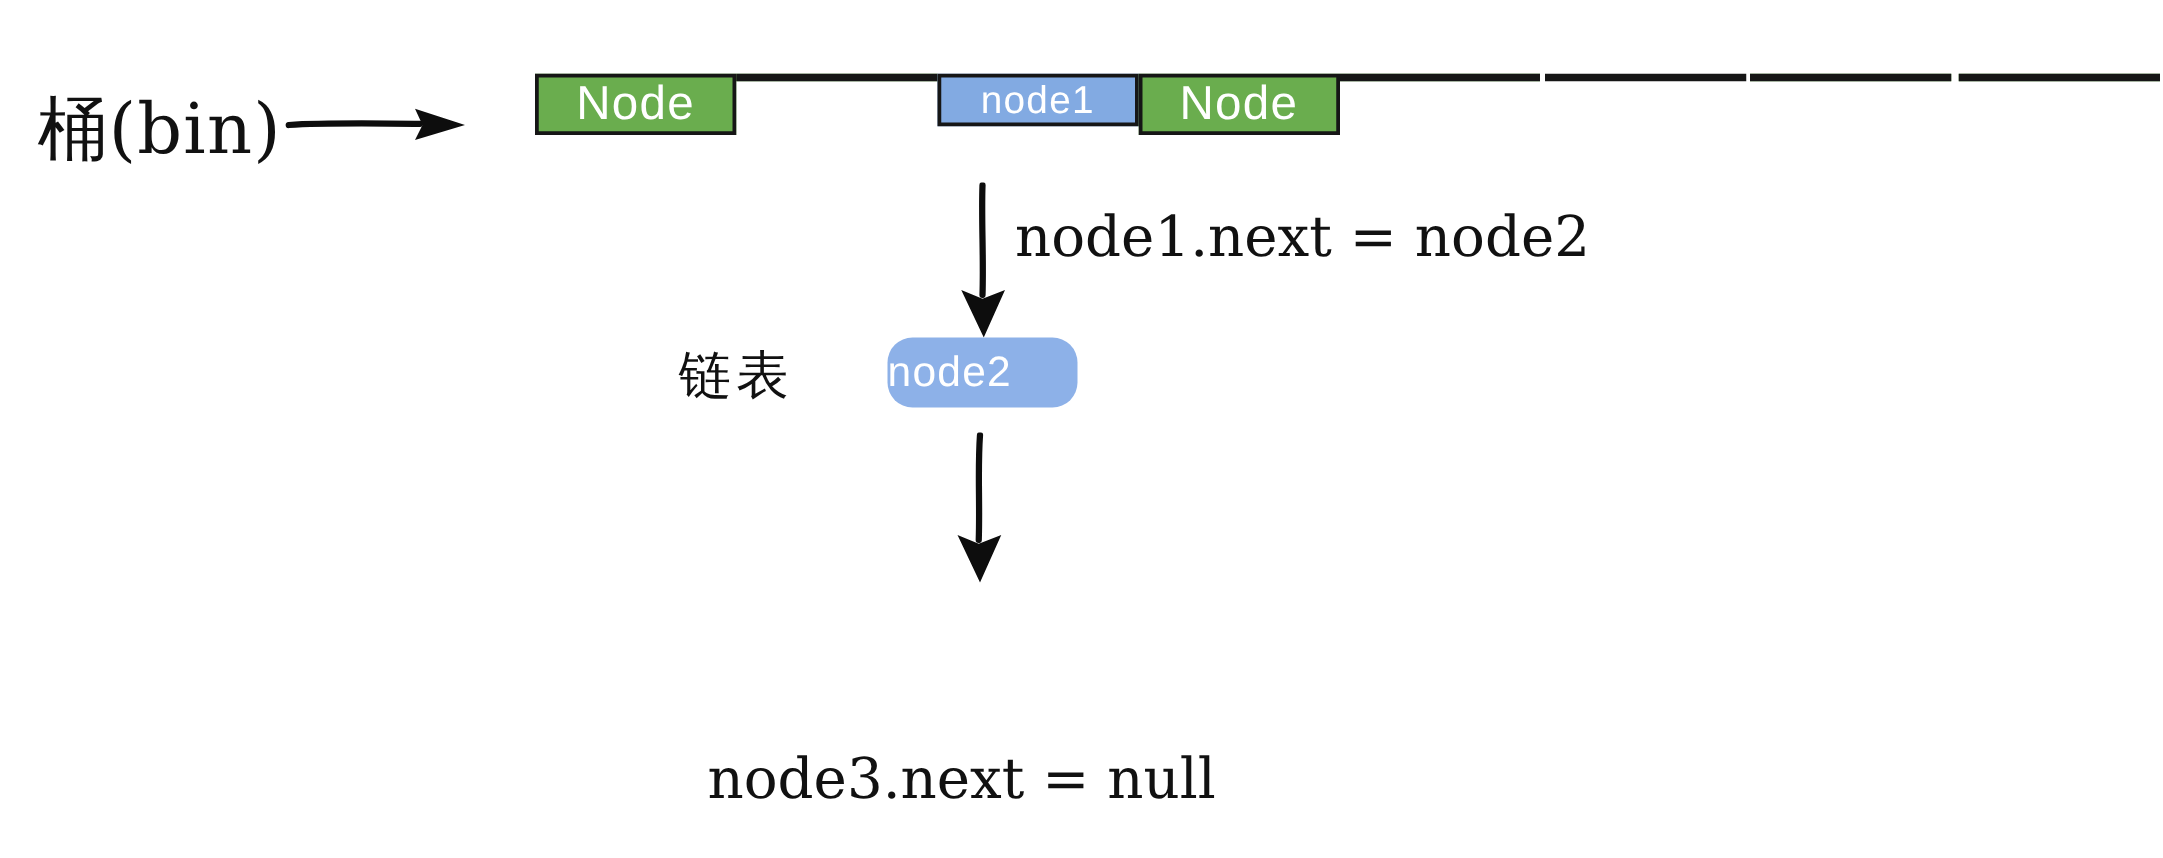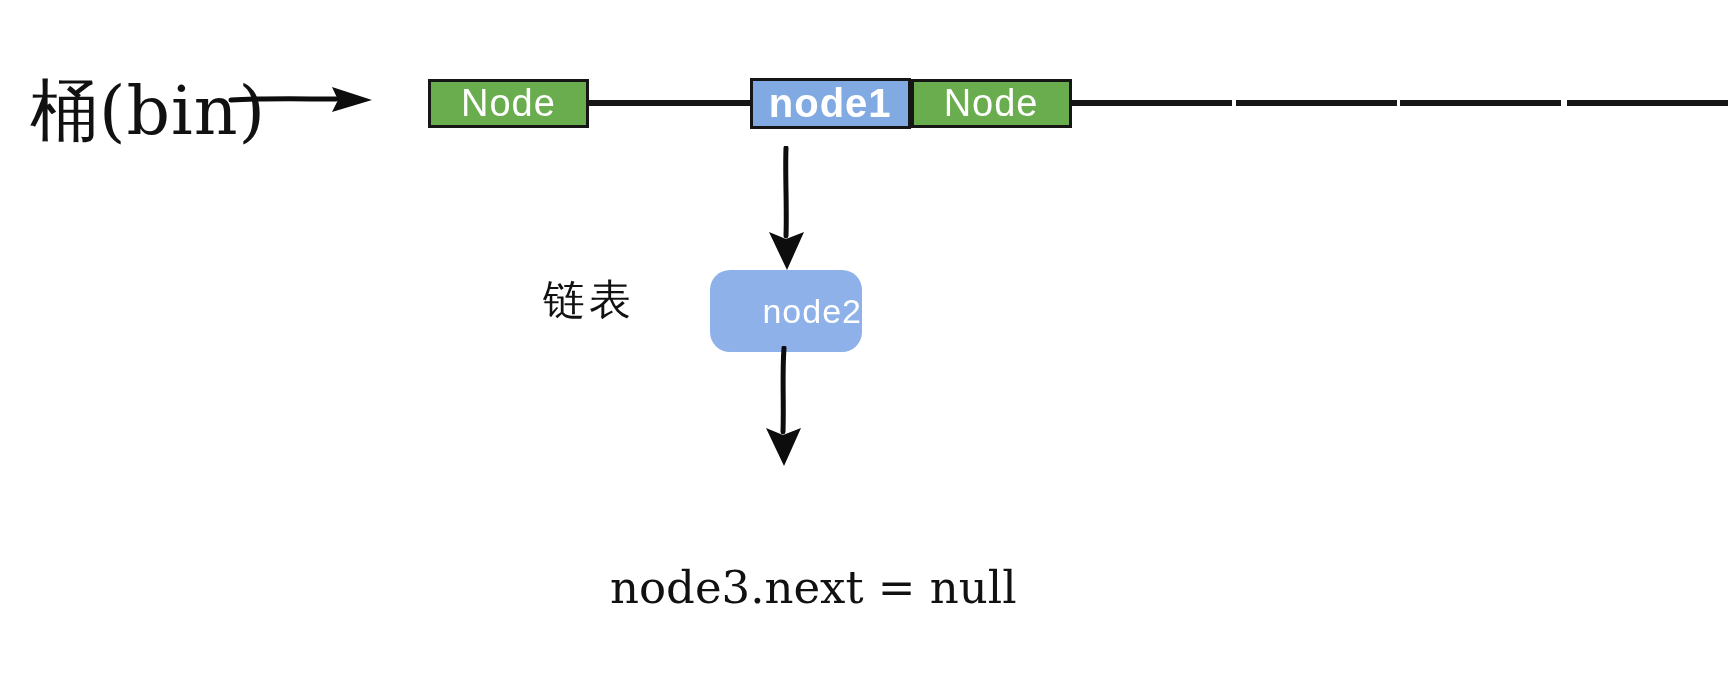--- a/index.html
+++ b/index.html
@@ -18,77 +18,77 @@
     position:relative;
     width:1730px;height:686px;
     background:var(--bg);
     overflow:hidden;
     font-family:"Liberation Sans", sans-serif;
   }
   
   .bin-label{
     position:absolute;left:30px;top:66px;
     font-family:"DejaVu Serif", serif;
-    font-size:68px;color:var(--text-dark);
+    font-size:56px;color:var(--text-dark);
     letter-spacing:1px;white-space:nowrap;
   }
   
   .h-arrow{position:absolute;left:228px;top:83px;}
   
   .bucket-row{
     position:absolute;left:380px;top:59px;
     width:1300px;height:88px;
-    display:flex;align-items:center;padding-left:48px;
+    display:flex;align-items:flex-start;padding-left:48px;
   }
   .cell{
     flex:1;
     border:3px solid var(--border);
     display:flex;align-items:center;justify-content:center;
     box-sizing:border-box;
   }
   .cell.green{background:var(--green);}
   .cell.blue{background:var(--blue);}
   .cell.red{background:linear-gradient(180deg,var(--red-top),var(--red-bottom));}
   .cell:nth-child(6){margin-left:4px;}
   .cell:nth-child(7){margin-left:3px;}
   .cell:nth-child(8){margin-left:6px;}
   .cell-text{
     color:var(--text-light);
     font-size:38px;
     letter-spacing:1px;
   }
-  .cell.blue .cell-text{font-size:40px;font-weight:bold;}
+  .cell.blue .cell-text{font-size:31px;}
   
   .v-arrow{position:absolute;}
   .v-arrow-1{left:756px;top:146px;}
   .v-arrow-2{left:753px;top:346px;}
   
   .edge-label{
     position:absolute;
     font-family:"DejaVu Serif", serif;
     font-size:45px;color:var(--text-dark);
     white-space:nowrap;
   }
   .edge-label-1{left:812px;top:163px;}
   .edge-label-2{left:806px;top:357px;}
-  .edge-label-3{left:566px;top:561px;margin-left:44px;}
+  .edge-label-3{left:566px;top:596px;}
   
   .list-label{
     position:absolute;left:543px;top:272px;
     font-family:"DejaVu Serif", serif;
     font-size:42px;color:var(--text-dark);
     letter-spacing:4px;white-space:nowrap;
   }
   
   .node-box{
     position:absolute;
-    width:152px;height:82px;
+    width:152px;height:56px;
     background:var(--node-box-blue);
     border-radius:20px;
-    display:flex;align-items:center;justify-content:flex-end;
+    display:flex;align-items:center;justify-content:flex-start;
   }
   .node-box .node-text{
     color:var(--text-light);
     font-size:34px;letter-spacing:1px;
   }
   .node-box-2{left:710px;top:270px;}
   .node-box-3{left:709px;top:471px;}
   .stroke{stroke:#0d0d0d;stroke-width:5;fill:none;stroke-linecap:round;}
   .head{fill:#0d0d0d;}
 </style>
@@ -128,20 +128,21 @@
       </div>
     <div class="cell green">
         <span class="cell-text"></span>
       </div>
   </div>
 
   <svg class="v-arrow v-arrow-1" width="62" height="128" viewBox="0 0 62 128">
     <path class="stroke" d="M30 2 C 29 30, 31 60, 30 90"></path>
     <polygon class="head" points="13,86 31,124 48,86 30,93"></polygon>
   </svg>
+  <div class="edge-label edge-label-1">node1.next = node2</div>
 
   <div class="list-label">链表</div>
 
   <div class="node-box node-box-2">
     <span class="node-text">node2</span>
   </div>
 
   <svg class="v-arrow v-arrow-2" width="62" height="124" viewBox="0 0 62 124">
     <path class="stroke" d="M31 2 C 29 30, 31 55, 30 86"></path>
     <polygon class="head" points="13,82 31,120 48,82 30,89"></polygon>

